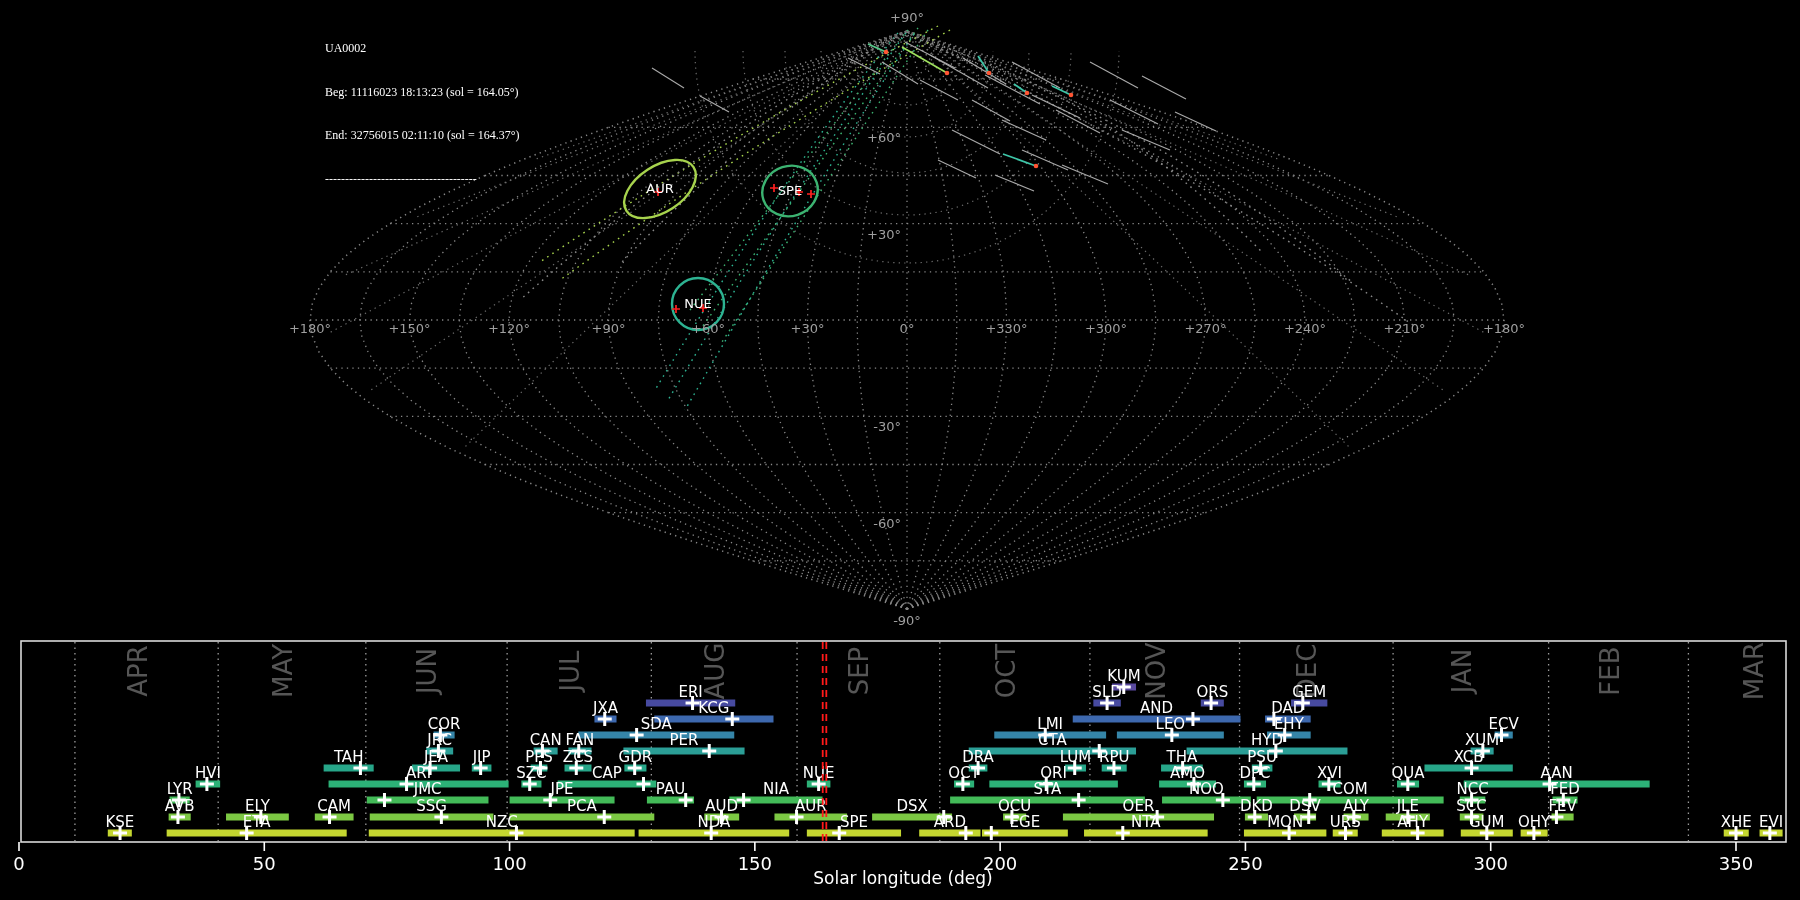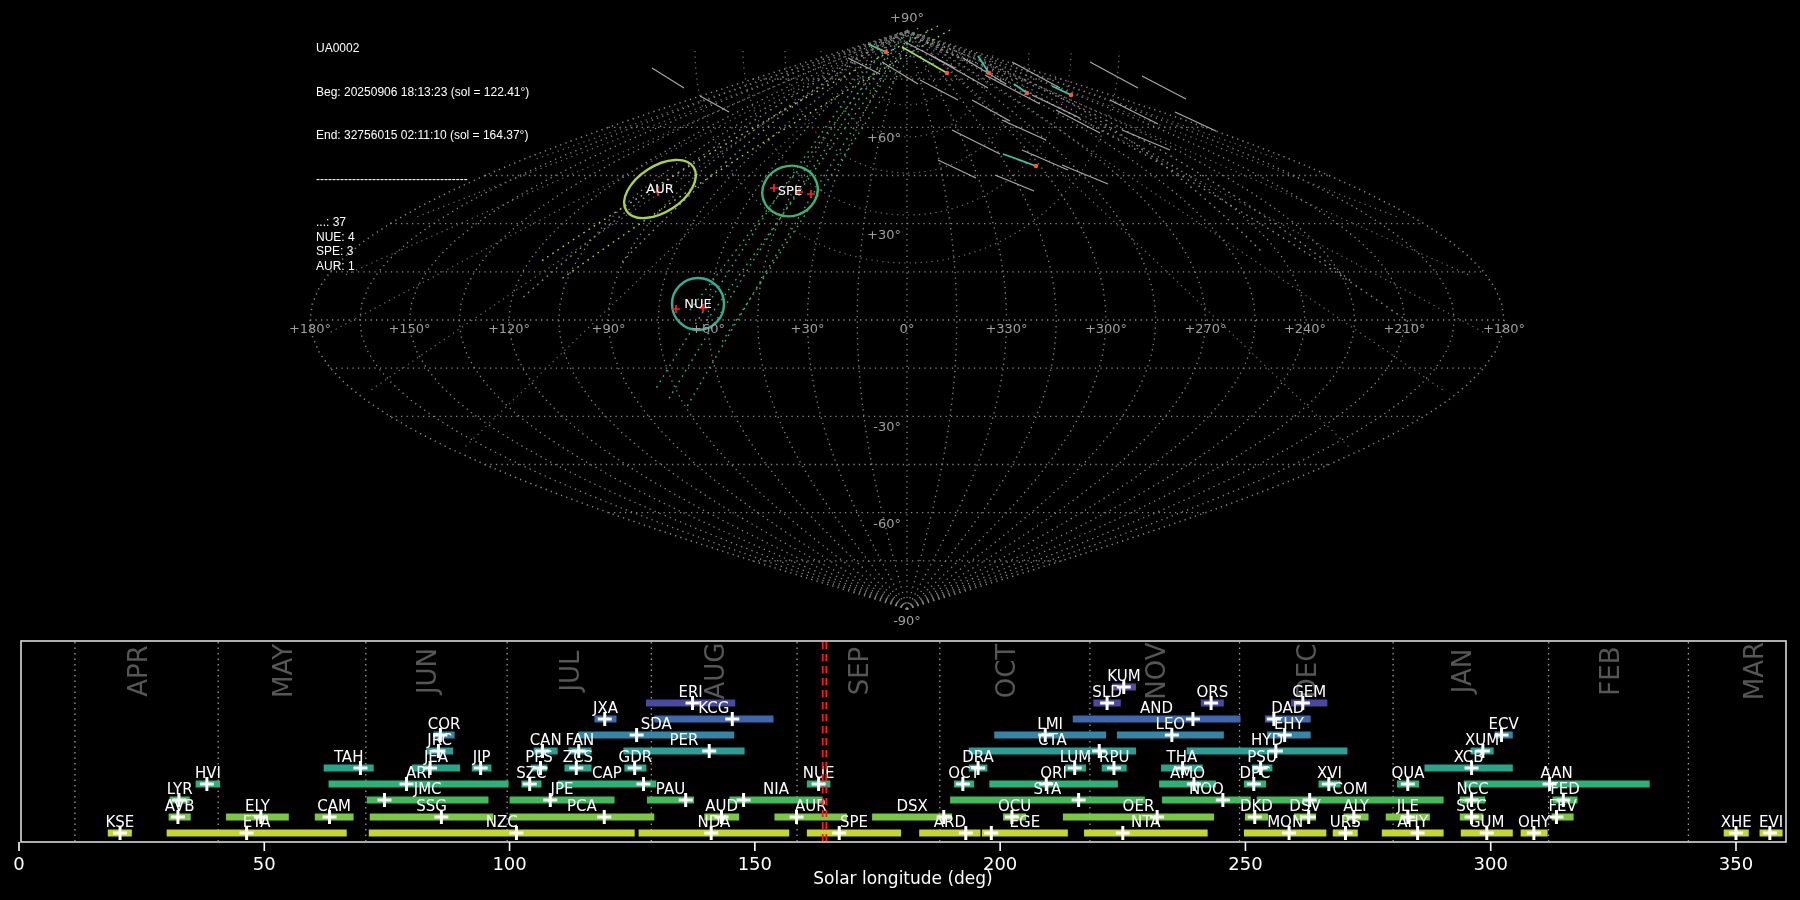--- a/index.html
+++ b/index.html
@@ -1,20 +1,20 @@
 <!DOCTYPE html>
 <html><head>
 <meta charset="utf-8">
 <style>
   html,body{margin:0;padding:0;background:#000;}
   .stage{position:relative;width:1800px;height:900px;background:#000;overflow:hidden;
          font-family:"DejaVu Sans",sans-serif;}
   svg{position:absolute;left:0;top:0;}
-  .info{position:absolute;left:316px;top:12px;color:#fff;
-        font-family:Liberation Sans, sans-serif;
+  .info{position:absolute;left:325px;top:12px;color:#fff;
+        font-family:Liberation Serif, serif;
         font-size:12px;line-height:14.5px;white-space:pre;}
   .maplabel{fill:#9f9f9f;font-size:13px;font-family:"DejaVu Sans",sans-serif;}
   .radlabel{fill:#ffffff;font-size:13px;font-family:"DejaVu Sans",sans-serif;}
   .bar-label{fill:#ffffff;font-size:15px;font-family:"DejaVu Sans",sans-serif;}
   .tick-label{fill:#ffffff;font-size:18px;font-family:"DejaVu Sans",sans-serif;}
   .axis-title{fill:#ffffff;font-size:17px;font-family:"DejaVu Sans",sans-serif;}
   .month-label{fill:#565656;font-size:26px;font-family:"DejaVu Sans",sans-serif;}
 </style>
 </head>
 <body>
@@ -472,19 +472,18 @@
         <line x1="1490.71" y1="842" x2="1490.71" y2="851" stroke="#ffffff" stroke-width="1.6"></line>
         <text x="1490.71" y="870" text-anchor="middle" class="tick-label">300</text>
         <line x1="1735.9950000000001" y1="842" x2="1735.9950000000001" y2="851" stroke="#ffffff" stroke-width="1.6"></line>
         <text x="1735.9950000000001" y="870" text-anchor="middle" class="tick-label">350</text>
       </g>
     <text class="axis-title" x="903" y="884" text-anchor="middle">Solar longitude (deg)</text>
   </svg>
 
   <div class="info">
     <div>UA0002</div>
-    <div>Beg: 20250906 18:13:23 (sol = 122.41°)</div>
+    <div>Beg: 11116023 18:13:23 (sol = 164.05°)</div>
     <div>End: 32756015 02:11:10 (sol = 164.37°)</div>
     <div>--------------------------------------</div>
-    <div id="counts"><div>...: 37</div><div>NUE: 4</div><div>SPE: 3</div><div>AUR: 1</div></div>
   </div>
 
 </div>
 
 </body></html>

